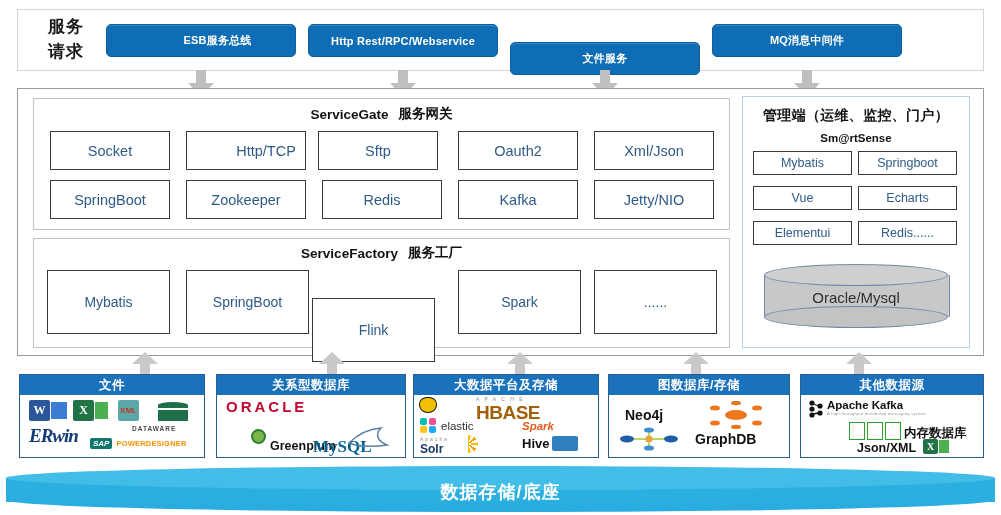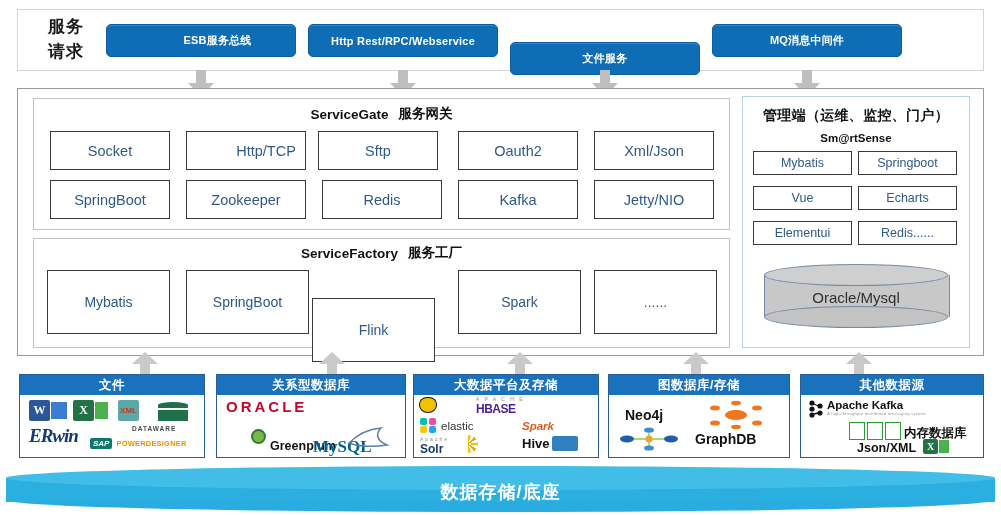--- a/index.html
+++ b/index.html
@@ -157,21 +157,21 @@
   .t-xls{background:#217346;}
   .t-xml{background:#5aa8a8;color:#c0392b;font-size:8px;font-family:"Liberation Sans",sans-serif;}
 
   .oracle{color:#c3062d;font-size:15px;font-weight:700;letter-spacing:3px;
           font-family:"Liberation Sans",sans-serif;}
   .gplum{color:#111;font-size:12.5px;font-weight:700;margin-top:20px;}
   .gplum-dot{width:15px;height:15px;border-radius:50%;background:#7ab648;
              margin-right:4px;border:2px solid #2e7d32;box-sizing:border-box;}
   .mysql{color:#00618a;font-size:17px;font-weight:700;font-family:"Liberation Serif",serif;}
 
-  .hbase{color:#4c1d95;font-size:12px;font-weight:700;letter-spacing:-.5px;}
+  .hbase{color:#a16207;font-size:19px;font-weight:700;letter-spacing:-.5px;}
   .apache-sm{color:#8a8a8a;font-size:5px;letter-spacing:2px;}
   .elastic{color:#333;font-size:11.5px;}
   .spark{color:#e25a1c;font-size:11.5px;font-style:italic;font-weight:700;}
   .solr{color:#1b3a6b;font-size:12px;font-weight:700;}
   .hive{color:#111;font-size:13px;font-weight:700;}
   .hive-box{width:26px;height:15px;background:#2f7fc1;border-radius:2px;margin-left:3px;}
   .bee{width:16px;height:14px;background:#f2c200;border-radius:45% 45% 50% 50%;
        border:1px solid #111;}
   .neo4j{color:#111;font-size:14px;font-weight:700;}
   .graphdb{color:#111;font-size:14px;font-weight:700;}

